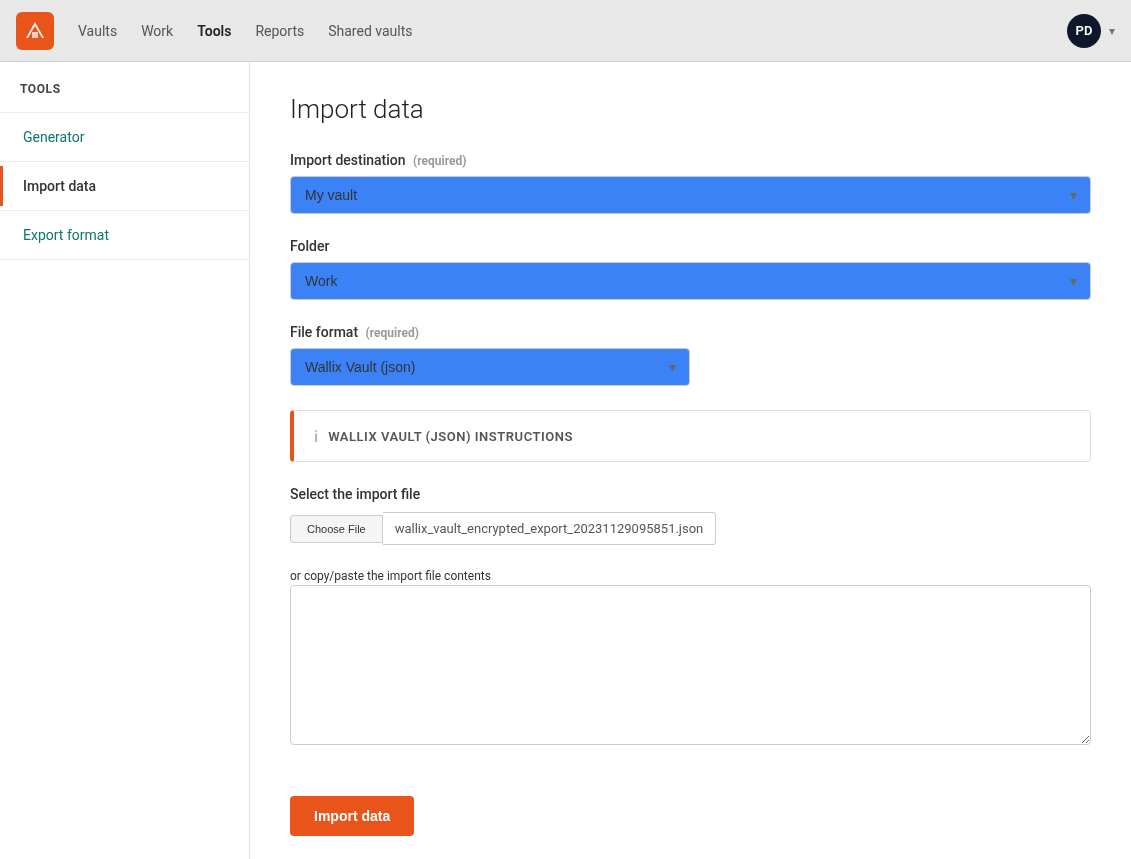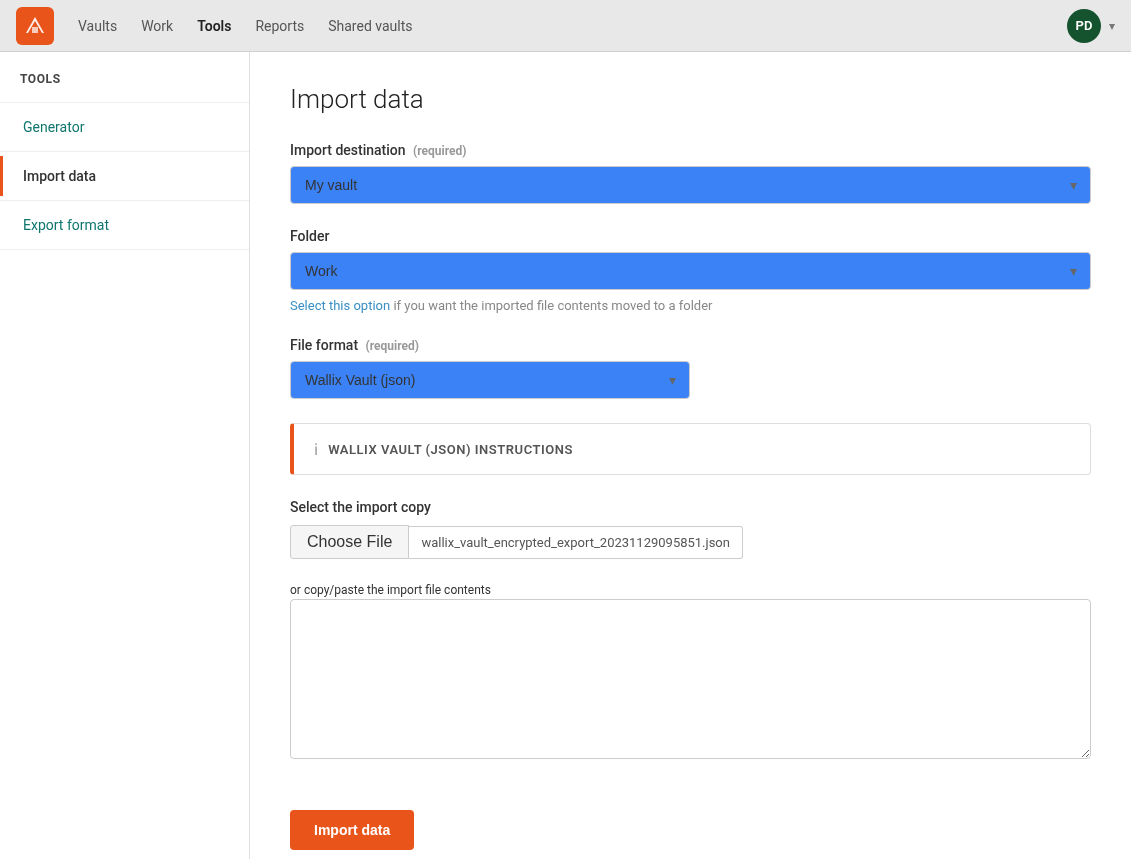--- a/index.html
+++ b/index.html
@@ -1,35 +1,35 @@
 <!DOCTYPE html>
 <html><head>
   <meta charset="utf-8">
   <style>
     * { box-sizing: border-box; margin: 0; padding: 0; }
     body { font-family: -apple-system, BlinkMacSystemFont, 'Segoe UI', Roboto, sans-serif; background: #f0f0f0; color: #333; font-size: 14px; }
 
     
     .topnav {
       display: flex; align-items: center; background: #e8e8e8;
-      height: 52px; padding: 0 16px; border-bottom: 1px solid #d0d0d0;
+      height: 62px; padding: 0 16px; border-bottom: 1px solid #d0d0d0;
     }
     .topnav-logo {
       width: 38px; height: 38px; background: #e8541a; border-radius: 6px;
       display: flex; align-items: center; justify-content: center; margin-right: 24px; flex-shrink: 0;
     }
     .topnav-logo svg { width: 22px; height: 22px; }
     .topnav-links { display: flex; align-items: center; gap: 24px; flex: 1; }
     .topnav-link {
       font-size: 14px; color: #555; cursor: pointer; text-decoration: none;
       padding: 4px 0;
     }
     .topnav-link.active { font-weight: 600; color: #222; }
     .topnav-avatar {
-      width: 34px; height: 34px; border-radius: 50%; background: #14532d;
+      width: 34px; height: 34px; border-radius: 50%; background: #0f172a;
       display: flex; align-items: center; justify-content: center;
       color: white; font-size: 13px; font-weight: 600; margin-right: 4px;
     }
     .topnav-right { display: flex; align-items: center; gap: 4px; }
     .topnav-chevron { color: #777; font-size: 12px; cursor: pointer; }
 
     
     .layout { display: flex; min-height: calc(100vh - 58px); background: #f0f0f0; }
 
     
@@ -86,21 +86,21 @@
     }
     .instructions-icon { color: #999; font-size: 16px; }
     .instructions-text { font-size: 13px; font-weight: 600; color: #555; letter-spacing: 0.04em; }
 
     
     .file-section { margin-bottom: 24px; }
     .file-section-label { font-size: 14px; font-weight: 500; color: #333; margin-bottom: 10px; display: block; }
     .file-input-row { display: flex; align-items: center; gap: 0; }
     .choose-file-btn {
       padding: 7px 16px; border: 1px solid #ccc; border-radius: 3px 0 0 3px;
-      background: #f5f5f5; color: #333; font-size: 16px; cursor: pointer;
+      background: #f5f5f5; color: #333; font-size: 11px; cursor: pointer;
       white-space: nowrap;
     }
     .file-name-display {
       padding: 8px 12px; border: 1px solid #ccc; border-left: none;
       border-radius: 0 3px 3px 0; background: white; font-size: 13px;
       color: #555; min-width: 200px;
     }
 
     
     .paste-label { font-size: 12px; color: #333; margin-bottom: 2px; display: block; }
@@ -167,24 +167,20 @@
         <select class="form-select"><option>My vault</option></select>
       </div>
     </div>
 
     
     <div class="form-section">
       <label class="form-label">Folder</label>
       <div class="select-wrapper">
         <select class="form-select"><option>Work</option></select>
       </div>
-      <p class="folder-hint">
-        <a href="#">Select this option</a>
-        <span> if you want the imported file contents moved to a folder</span>
-      </p>
     </div>
 
     
     <div class="form-section">
       <label class="form-label">
         <span>File format</span>
         <span class="form-label-required">(required)</span>
       </label>
       <div class="select-wrapper select-small">
         <select class="form-select"><option>Wallix Vault (json)</option></select>
@@ -192,21 +188,21 @@
     </div>
 
     
     <div class="instructions-box">
       <span class="instructions-icon">ℹ</span>
       <span class="instructions-text">WALLIX VAULT (JSON) INSTRUCTIONS</span>
     </div>
 
     
     <div class="file-section">
-      <label class="file-section-label">Select the import copy</label>
+      <label class="file-section-label">Select the import file</label>
       <div class="file-input-row">
         <button class="choose-file-btn">Choose File</button>
         <div class="file-name-display">wallix_vault_encrypted_export_20231129095851.json</div>
       </div>
     </div>
 
     
     <div class="form-section">
       <label class="paste-label">or copy/paste the import file contents</label>
       <textarea class="paste-textarea" style=""></textarea>

